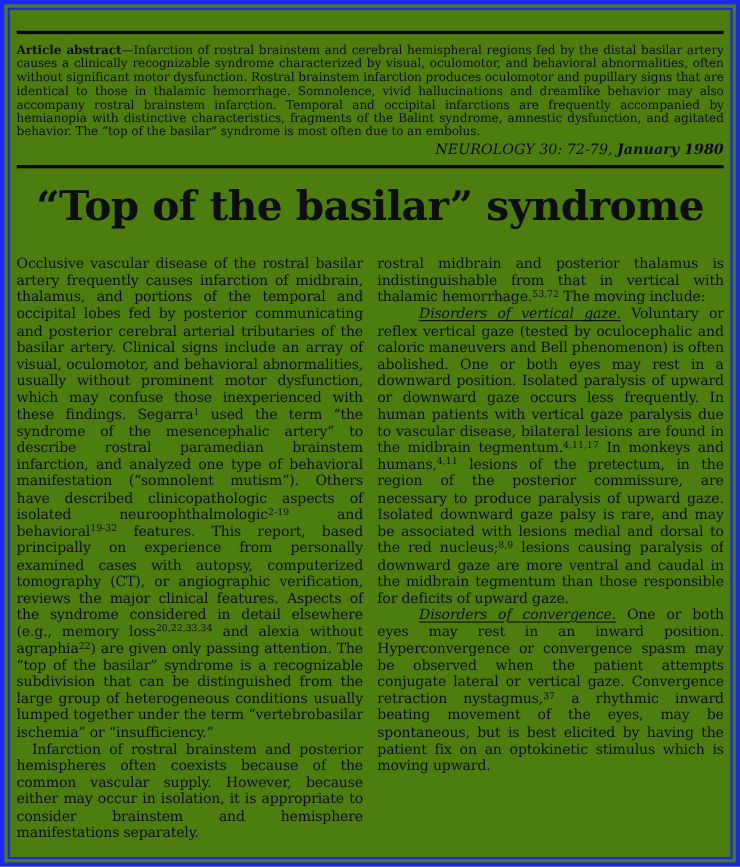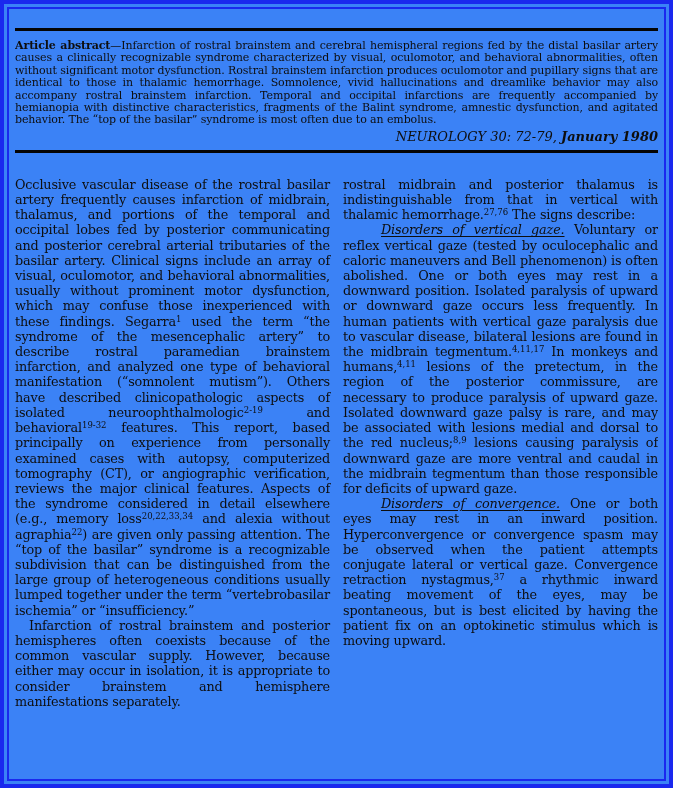--- a/index.html
+++ b/index.html
@@ -6,21 +6,21 @@
   html, body { background: #ffffff; }
   body {
     font-family: "DejaVu Serif", "Liberation Serif", serif;
     color: #0e0e0e;
     -webkit-font-smoothing: antialiased;
   }
   .page {
     position: relative;
     width: 673px;
     height: 788px;
-    background: #3b82f6;
+    background: #4d7c0f;
     overflow: hidden;
   }
   .frame-outer {
     position: absolute; inset: 0;
     border: 4px solid #1a28ee;
     pointer-events: none;
   }
   .frame-inner {
     position: absolute; inset: 7px;
     border: 2px solid #1a28ee;
@@ -102,28 +102,29 @@
   <div class="content">
 
     <div class="rule rule-top"></div>
 
     <p class="abstract"><b>Article abstract</b><span>—Infarction of rostral brainstem and cerebral hemispheral regions fed by the distal basilar artery causes a clinically recognizable syndrome characterized by visual, oculomotor, and behavioral abnormalities, often without significant motor dysfunction. Rostral brainstem infarction produces oculomotor and pupillary signs that are identical to those in thalamic hemorrhage. Somnolence, vivid hallucinations and dreamlike behavior may also accompany rostral brainstem infarction. Temporal and occipital infarctions are frequently accompanied by hemianopia with distinctive characteristics, fragments of the Balint syndrome, amnestic dysfunction, and agitated behavior. The “top of the basilar” syndrome is most often due to an embolus.</span></p>
 
     <p class="citation"><span>NEUROLOGY 30: 72-79, </span><span class="date">January 1980</span></p>
 
     <div class="rule rule-mid"></div>
 
+    <h1 class="title">“Top of the basilar” syndrome</h1>
 
 
     <div class="columns">
       <div class="col">
           <p class="body-para"><span>Occlusive vascular disease of the rostral basilar artery frequently causes infarction of midbrain, thalamus, and portions of the temporal and occipital lobes fed by posterior communicating and posterior cerebral arterial tributaries of the basilar artery. Clinical signs include an array of visual, oculomotor, and behavioral abnormalities, usually without prominent motor dysfunction, which may confuse those inexperienced with these findings. Segarra</span><sup>1</sup><span> used the term “the syndrome of the mesencephalic artery” to describe rostral paramedian brainstem infarction, and analyzed one type of behavioral manifestation (“somnolent mutism”). Others have described clinicopathologic aspects of isolated neuroophthalmologic</span><sup>2-19</sup><span> and behavioral</span><sup>19-32</sup><span> features. This report, based principally on experience from personally examined cases with autopsy, computerized tomography (CT), or angiographic verification, reviews the major clinical features. Aspects of the syndrome considered in detail elsewhere (e.g., memory loss</span><sup>20,22,33,34</sup><span> and alexia without agraphia</span><sup>22</sup><span>) are given only passing attention. The “top of the basilar” syndrome is a recognizable subdivision that can be distinguished from the large group of heterogeneous conditions usually lumped together under the term “vertebrobasilar ischemia” or “insufficiency.”</span></p>
           <p class="body-para indent"><span>Infarction of rostral brainstem and posterior hemispheres often coexists because of the common vascular supply. However, because either may occur in isolation, it is appropriate to consider brainstem and hemisphere manifestations separately.</span></p>
         </div>
       <div class="col">
-          <p class="body-para"><span>rostral midbrain and posterior thalamus is indistinguishable from that in vertical with thalamic hemorrhage.</span><sup>27,76</sup><span> The signs describe:</span></p>
+          <p class="body-para"><span>rostral midbrain and posterior thalamus is indistinguishable from that in vertical with thalamic hemorrhage.</span><sup>53,72</sup><span> The moving include:</span></p>
           <p class="body-para indent"><span class="lead">Disorders of vertical gaze.</span><span> Voluntary or reflex vertical gaze (tested by oculocephalic and caloric maneuvers and Bell phenomenon) is often abolished. One or both eyes may rest in a downward position. Isolated paralysis of upward or downward gaze occurs less frequently. In human patients with vertical gaze paralysis due to vascular disease, bilateral lesions are found in the midbrain tegmentum.</span><sup>4,11,17</sup><span> In monkeys and humans,</span><sup>4,11</sup><span> lesions of the pretectum, in the region of the posterior commissure, are necessary to produce paralysis of upward gaze. Isolated downward gaze palsy is rare, and may be associated with lesions medial and dorsal to the red nucleus;</span><sup>8,9</sup><span> lesions causing paralysis of downward gaze are more ventral and caudal in the midbrain tegmentum than those responsible for deficits of upward gaze.</span></p>
           <p class="body-para indent"><span class="lead">Disorders of convergence.</span><span> One or both eyes may rest in an inward position. Hyperconvergence or convergence spasm may be observed when the patient attempts conjugate lateral or vertical gaze. Convergence retraction nystagmus,</span><sup>37</sup><span> a rhythmic inward beating movement of the eyes, may be spontaneous, but is best elicited by having the patient fix on an optokinetic stimulus which is moving upward.</span></p>
         </div>
     </div>
 
   </div>
 </div>
 
 </body></html>

